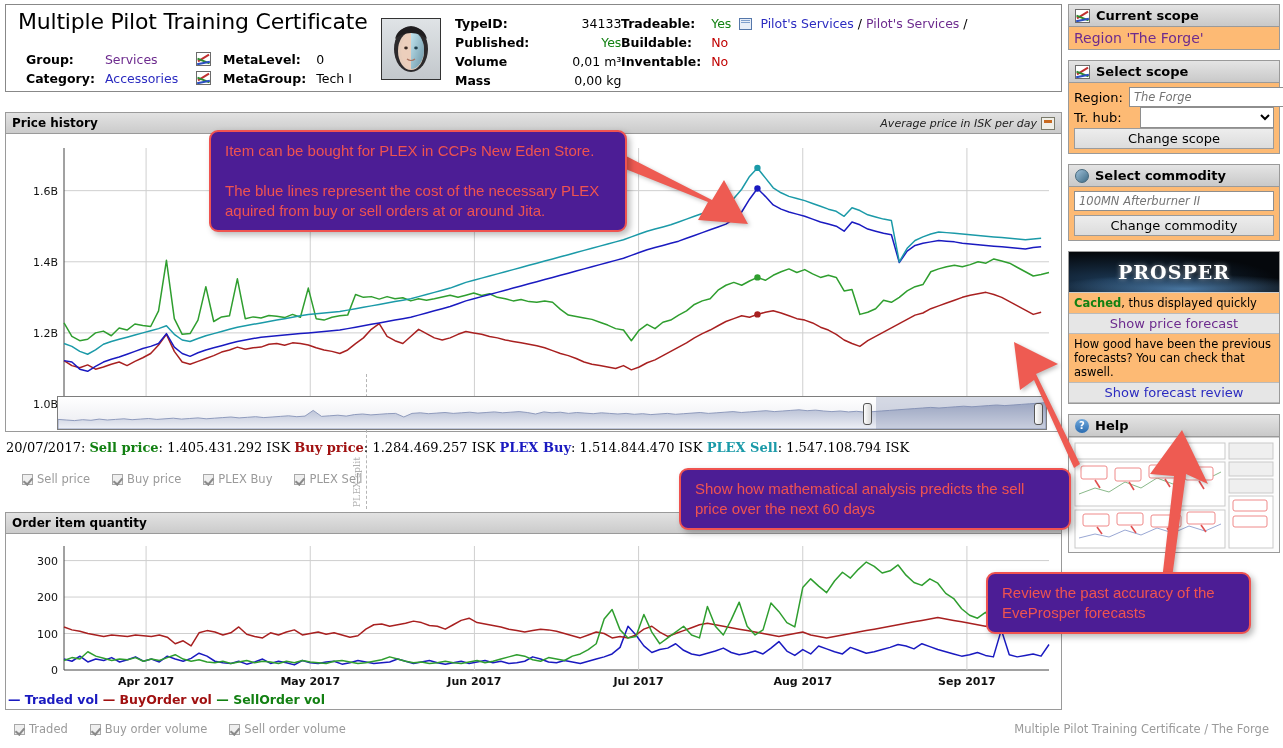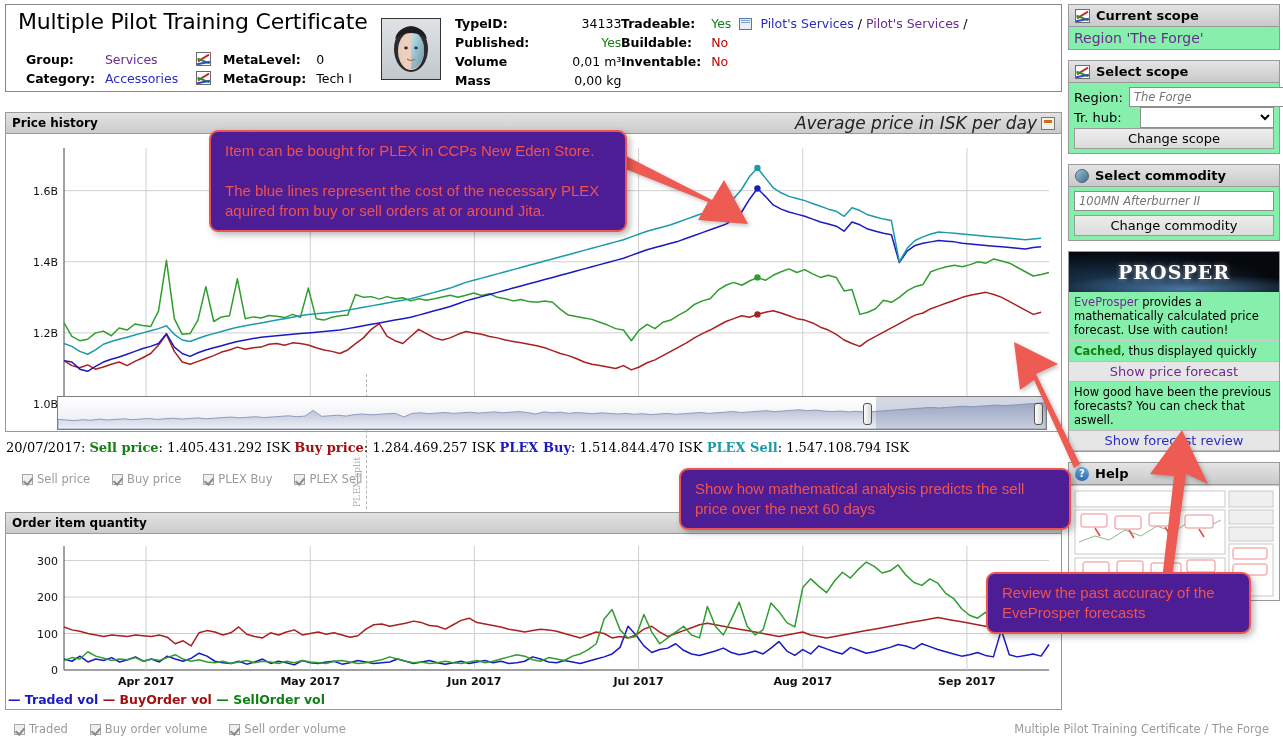--- a/index.html
+++ b/index.html
@@ -20,21 +20,21 @@
   .panel-hd {
     background:linear-gradient(to bottom,#e2e2e2,#cbcbcb);
     border-bottom:1px solid #9a9a9a;
     font-weight:bold; font-size:12px;
     padding:3px 6px;
     display:flex; align-items:center; gap:5px;
     height:21px;
   }
   .panel-hd .right {
     margin-left:auto; font-weight:normal; font-style:italic;
-    font-size:17px; color:#222; display:flex; align-items:center; gap:4px;
+    font-size:11px; color:#222; display:flex; align-items:center; gap:4px;
   }
 
   
   #infobox {
     position:absolute; left:5px; top:4px; width:1057px; height:88px;
     border:1px solid #888; background:#fff;
   }
   #title {
     position:absolute; left:12px; top:4px;
     font-size:22px; font-family:"DejaVu Sans", sans-serif;
@@ -128,21 +128,21 @@
     position:absolute; left:8px; top:692px; font-size:12.5px; font-weight:bold;
     white-space:nowrap;
   }
   #vol-legend .dash { font-weight:bold; }
   #footer-note {
     position:absolute; right:14px; top:722px; font-size:11.5px; color:#9a9a9a;
   }
 
   
   #sidebar { position:absolute; left:1068px; top:4px; width:212px; }
-  .side-panel { margin-bottom:10px; border:1px solid #9a9a9a; background:#86efac; }
+  .side-panel { margin-bottom:10px; border:1px solid #9a9a9a; background:#fdba74; }
   .side-hd {
     background:linear-gradient(to bottom,#e4e4e4,#c9c9c9);
     border-bottom:1px solid #9a9a9a;
     font-weight:bold; font-size:13px; padding:3px 6px;
     display:flex; align-items:center; gap:6px;
   }
   .side-body { padding:4px 5px; }
   .scope-val { color:#6d2b8e; font-size:14px; padding:3px 5px; }
   .frow { display:flex; align-items:center; gap:6px; margin-bottom:0; }
   .frow span.flab { font-size:13px; width:60px; }
@@ -533,23 +533,20 @@
       <div class="side-body">
         <input class="finput" style="width: 100%; display: block; margin-bottom: 4px;" type="text" placeholder="100MN Afterburner II">
         <button class="btn">Change commodity</button>
       </div>
     </div>
 
     <div class="side-panel">
       <div id="prosper-banner">
         <div class="glow"></div>
         <div class="word">PROSPER</div>
-      </div>
-      <div class="ptxt">
-        <span class="pp">EveProsper</span><span> provides a mathematically calculated price forecast. Use with caution!</span>
       </div>
       <div class="ptxt" style="border-top:1px solid #ccc">
         <span class="cached">Cached</span><span>, thus displayed quickly</span>
       </div>
       <div class="link-btn">Show price forecast</div>
       <div class="ptxt">How good have been the previous forecasts? You can check that aswell.</div>
       <div class="link-btn blue">Show forecast review</div>
     </div>
 
     <div class="side-panel">

